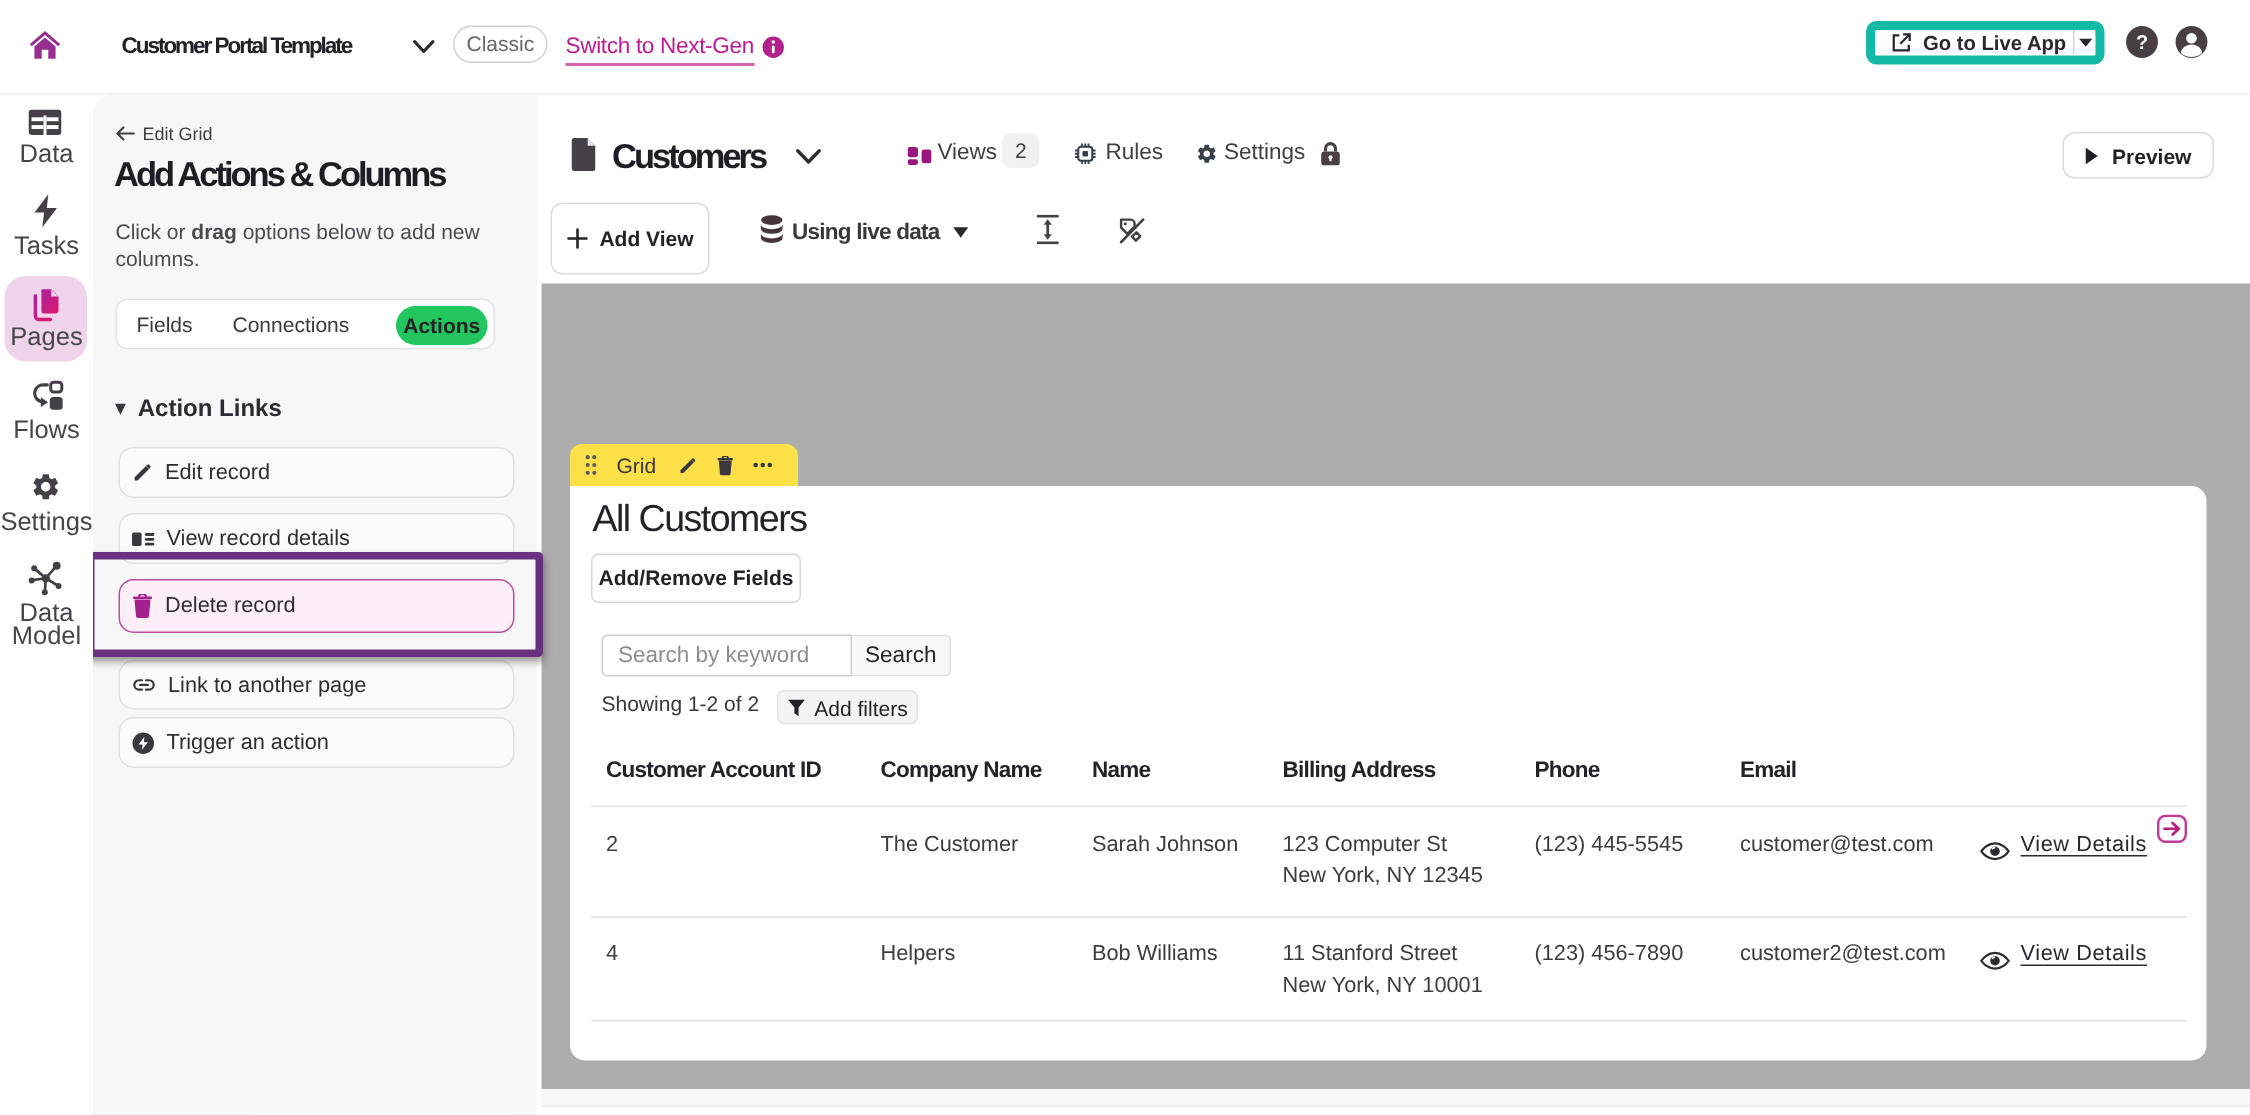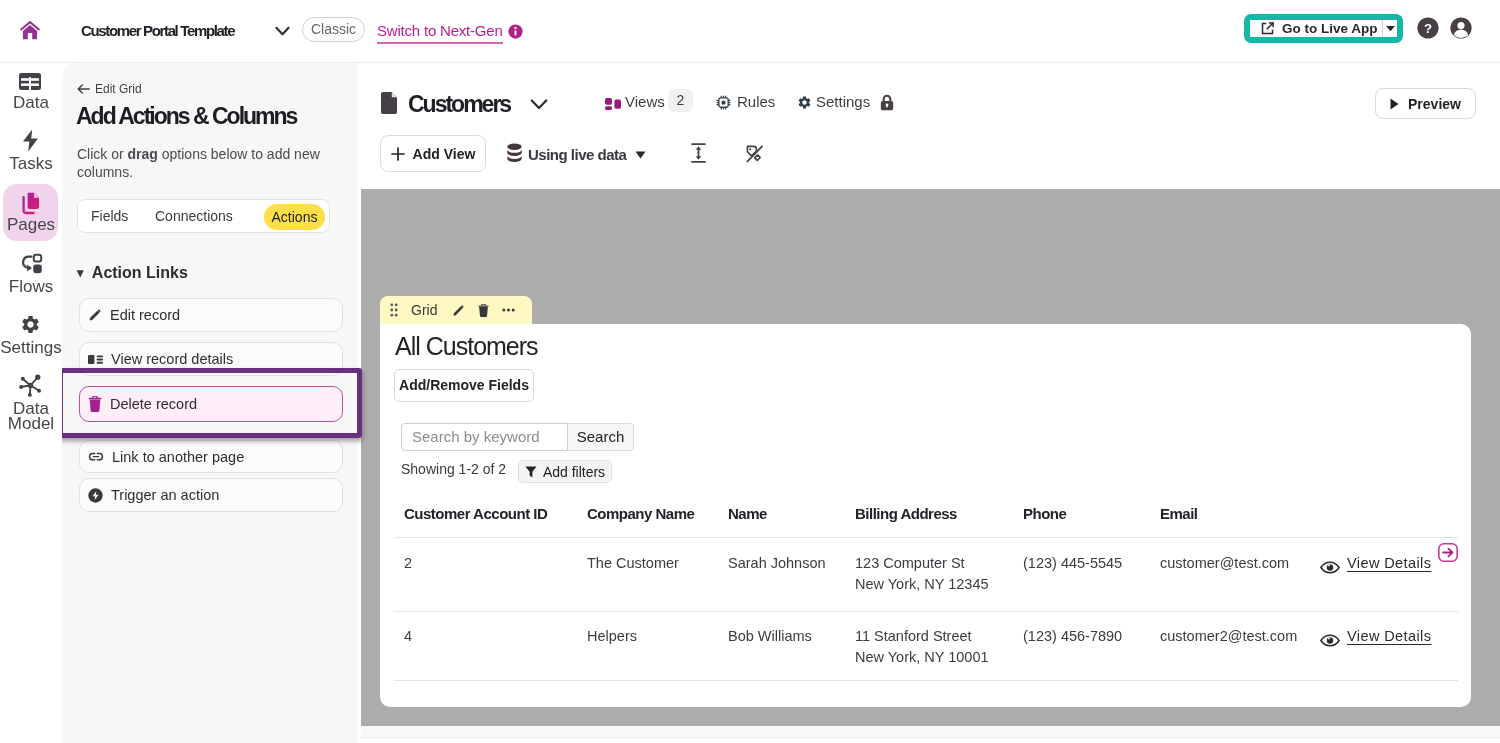--- a/index.html
+++ b/index.html
@@ -32,54 +32,54 @@
 #panel { position:absolute; left:62px; top:63px; width:296px; height:680px; background:#f7f7f8;
   border-radius:14px 0 0 0; z-index:10; }
 #backlink { position:absolute; left:77px; top:82px; font-size:12px; color:#3f3e45; font-weight:500; z-index:11; }
 #paneltitle { position:absolute; left:76px; top:103px; font-size:23px; font-weight:bold;
   letter-spacing:-2.0px; color:#1e1d23; z-index:11; }
 #panelpara { position:absolute; left:77px; top:145px; width:254px; font-size:14px; color:#4b4a51;
   line-height:18px; z-index:11; }
 #tabs { position:absolute; left:77px; top:199px; width:253px; height:34px; background:#fff;
   border:1px solid #e3e3e6; border-radius:8px; z-index:11; }
 #tabs .tab { position:absolute; font-size:14px; color:#3a3940; top:8px; }
-#tabs .tab.sel { background:#fde047; border-radius:13px; font-weight:normal; color:#232227;
+#tabs .tab.sel { background:#22c55e; border-radius:13px; font-weight:bold; color:#232227;
   top:4px; width:61px; height:26px; text-align:center; line-height:26px; }
 #sechdr { position:absolute; left:77px; top:264px; font-size:16px; font-weight:bold; color:#2c2b31; z-index:11; }
 .actitem { position:absolute; left:79px; width:264px; background:#fbfbfc;
   border:1px solid #e0e0e3; border-radius:10px; display:flex; align-items:center; gap:8px;
   padding-left:8px; font-size:14.5px; color:#2f2e34; z-index:11; }
 .actitem svg { flex:0 0 auto; }
 .actitem.del { background:#fdeef8; border-color:#be4f9e; }
 #spotlight { position:absolute; left:58px; top:368px; width:304px; height:70px;
   border:5px solid #6a3080; border-radius:3px; z-index:14; box-shadow:1px 3px 5px rgba(70,70,70,.5); }
 
 
 #vtitle { position:absolute; left:408px; top:91px; font-size:23px; font-weight:bold;
   letter-spacing:-2.0px; color:#1f1e24; }
 .hnav { position:absolute; top:93px; font-size:15px; color:#3f3e45; }
 #views2badge { position:absolute; left:668px; top:89px; width:25px; height:23px; background:#f1f1f3;
   border-radius:6px; font-size:14px; color:#3f3e45; text-align:center; line-height:23px; }
 #previewbtn { position:absolute; left:1375px; top:88px; width:101px; height:31px; border:1px solid #dadadd;
   border-radius:8px; background:#fff; font-size:14px; font-weight:bold; color:#232228;
   display:flex; align-items:center; justify-content:center; gap:9px; }
-#addviewbtn { position:absolute; left:380px; top:135px; width:106px; height:37px; border:1px solid #dcdcdf;
+#addviewbtn { position:absolute; left:367px; top:135px; width:106px; height:48px; border:1px solid #dcdcdf;
   border-radius:8px; background:#fff; font-size:14px; font-weight:bold; color:#232228;
   display:flex; align-items:center; justify-content:center; gap:8px; }
 #livedata { position:absolute; left:528px; top:146px; font-size:15px; font-weight:bold;
   letter-spacing:-0.5px; color:#39383f; }
 
 
 #grey { position:absolute; left:361px; top:189px; width:1139px; height:537px; background:#adadad; }
 #botstrip { position:absolute; left:361px; top:726px; width:1139px; height:11px; background:#f8f8f9; }
 #botline { position:absolute; left:361px; top:737px; width:1139px; height:6px; background:#fff; border-top:1px solid #eaeaec; }
 #addcust { position:absolute; left:393px; top:269px; width:193px; height:32px; border:1px solid #bfc4c7;
   border-radius:16px; display:flex; align-items:center; padding-left:17px; gap:7px;
   font-size:15px; color:#2c2b31; z-index:2; }
-#gridchip { position:absolute; left:380px; top:296px; width:152px; height:28px; background:#fef9c3;
+#gridchip { position:absolute; left:380px; top:296px; width:152px; height:28px; background:#fde047;
   border-radius:8px 8px 0 0; display:flex; align-items:center; padding-left:10px; z-index:3; }
 #gridchip .g { font-size:14px; color:#39383e; margin-left:13px; }
 #card { position:absolute; left:380px; top:324px; width:1091px; height:383px; background:#fff;
   border-radius:0 10px 10px 10px; z-index:2; }
 
 
 #allcust { position:absolute; left:15px; top:8px; font-size:25px; letter-spacing:-1.0px; color:#232228; }
 #addrem { position:absolute; left:14px; top:45px; width:140px; height:33px; border:1px solid #d8d8db;
   border-radius:5px; background:#fff; font-size:14px; font-weight:bold; color:#232228;
   text-align:center; line-height:31px; }

